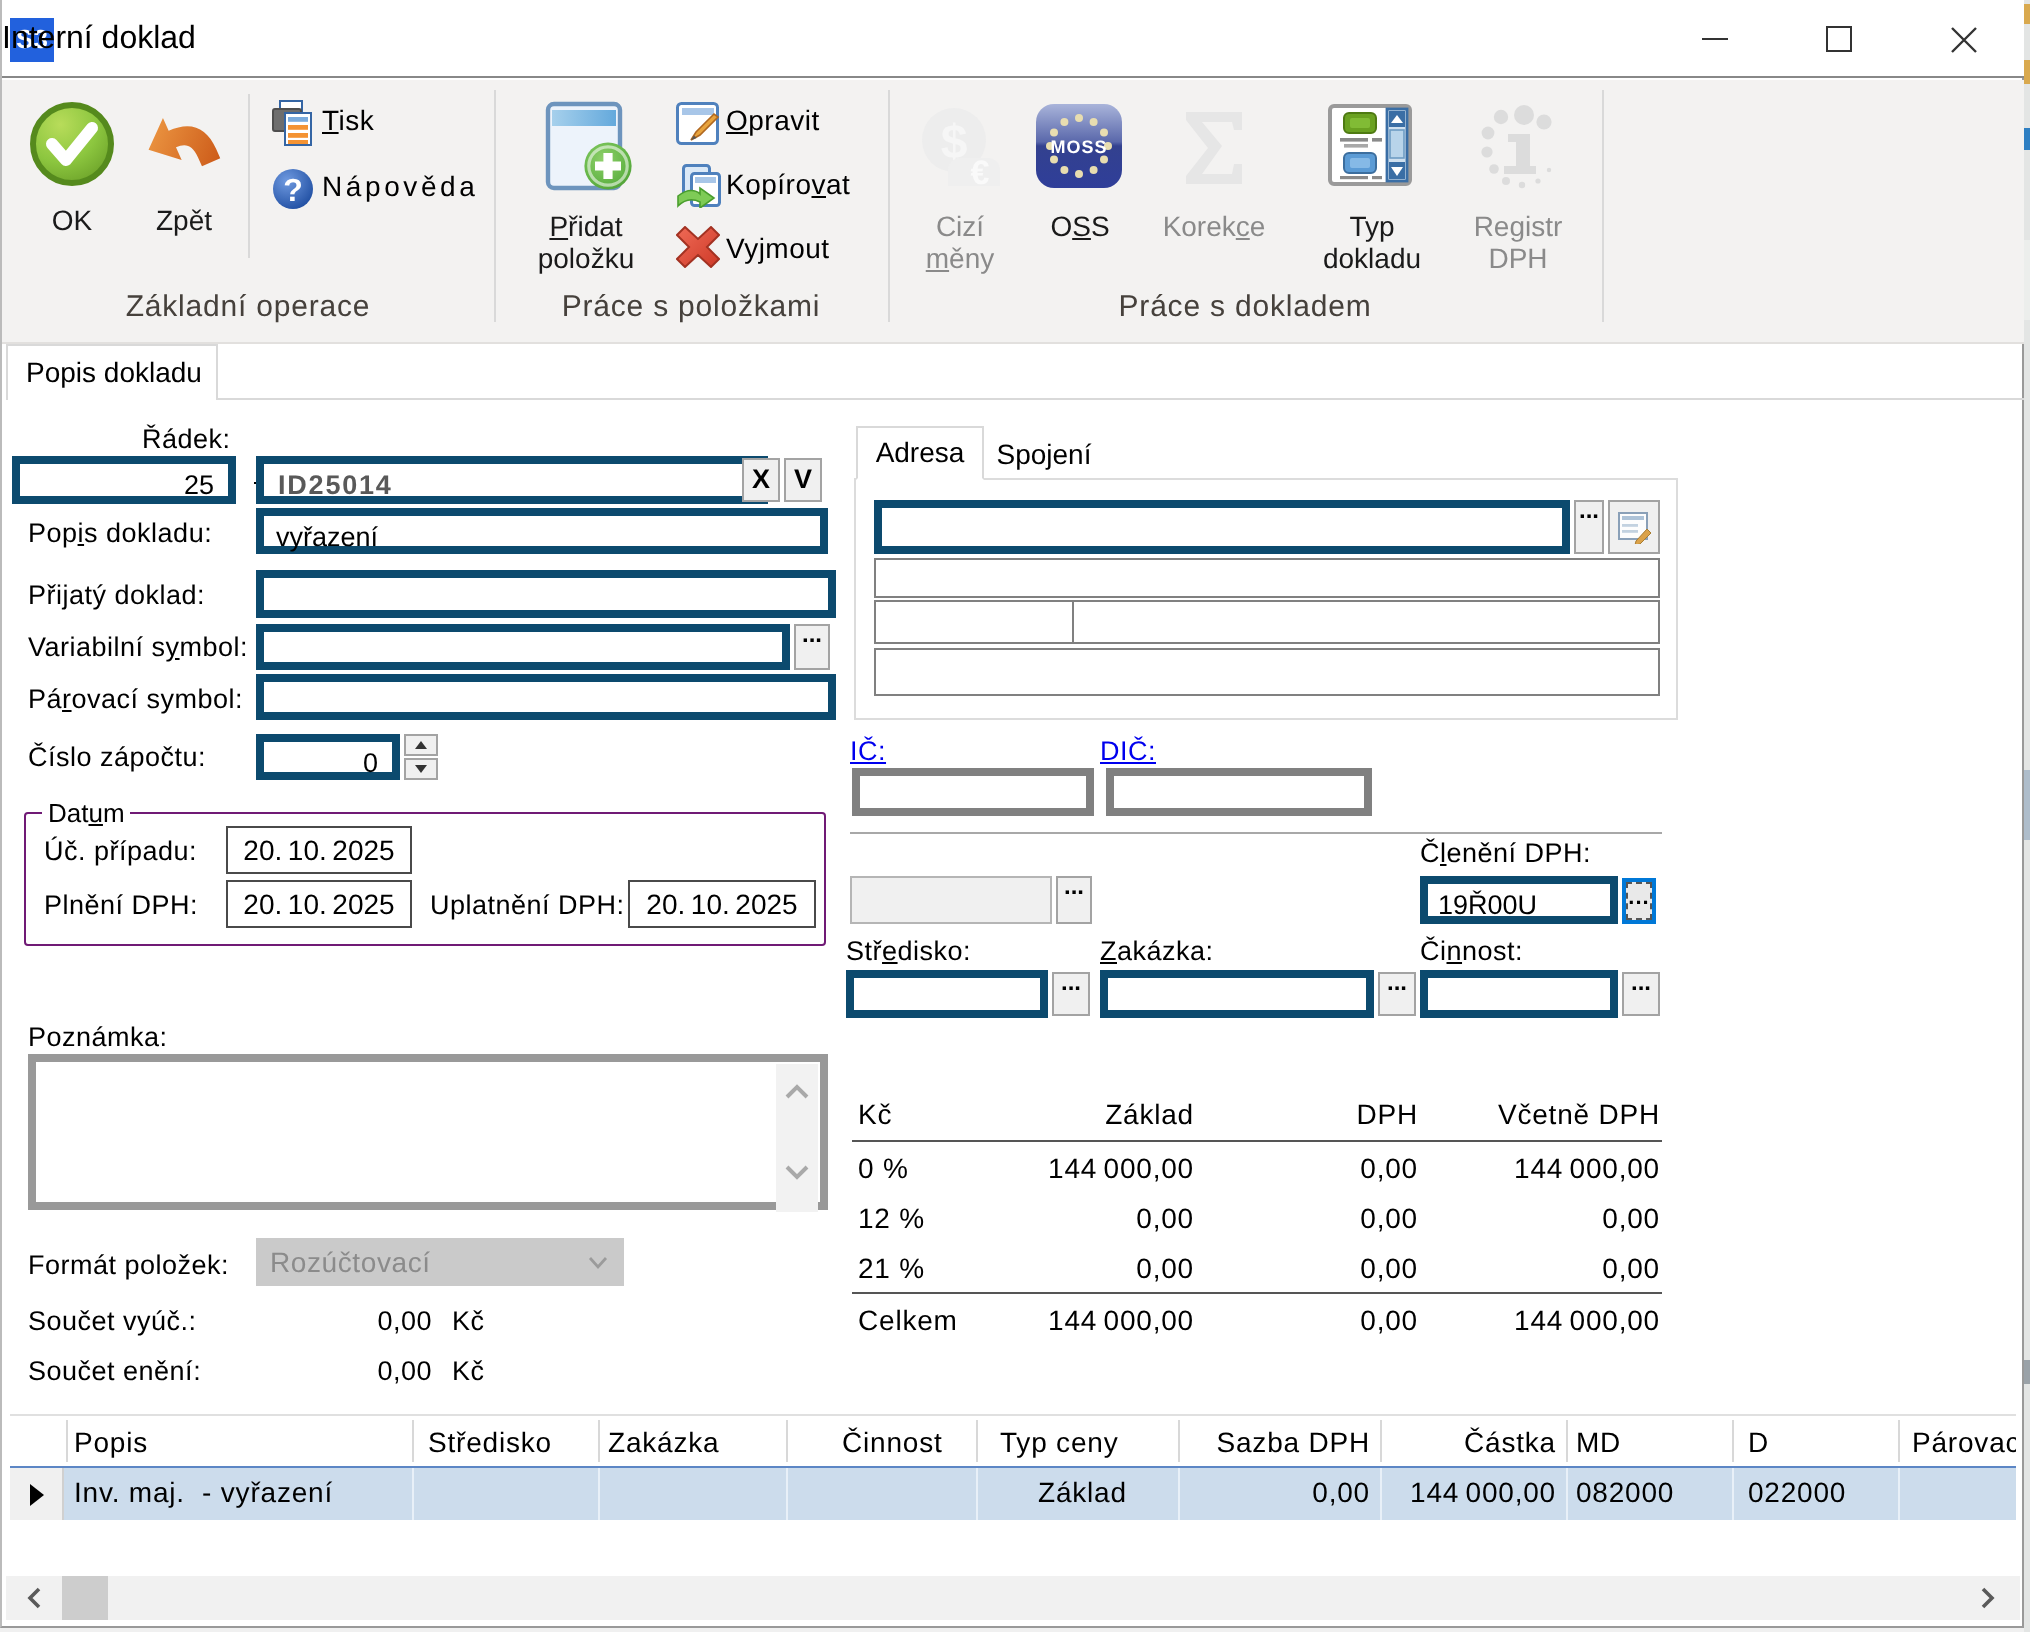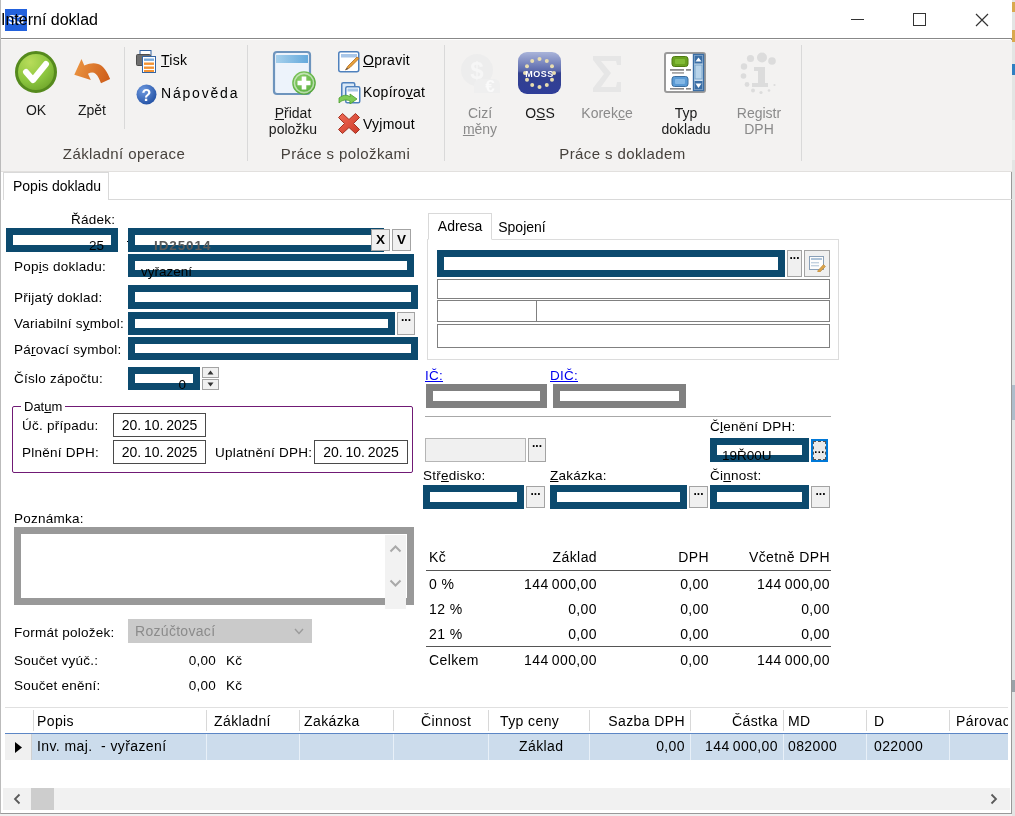--- a/index.html
+++ b/index.html
@@ -1,21 +1,21 @@
 <!DOCTYPE html>
 <html><head>
 <meta charset="utf-8">
 <style>
 * { margin:0; padding:0; box-sizing:border-box; }
 html,body { width:1015px; height:816px; overflow:hidden; background:#f0f0f0; }
 body { font-family:"Liberation Sans", sans-serif; font-size:13.5px; color:#000; }
 #win { position:absolute; left:0; top:0; width:1012px; height:814px; background:#fff; border-left:1px solid #bbb; border-right:1px solid #999; border-bottom:1px solid #999; }
 .ab { position:absolute; }
 .lbl { position:absolute; white-space:nowrap; letter-spacing:0.25px; }
-.inp { position:absolute; background:#fff; border:7px solid #0c4a6e; }
+.inp { position:absolute; background:#fff; border:4px solid #0c4a6e; }
 .btn { position:absolute; background:#f0f0f0; border:1px solid #a3a3a3; }
 .dots { position:absolute; background:#f0f0f0; border:1px solid #a3a3a3; }
 .dots::after { content:"..."; position:absolute; left:0; right:0; top:-3px; text-align:center; font-weight:bold; font-size:12px; letter-spacing:0px; color:#000; }
 .u { text-decoration:underline; }
 .glab { position:absolute; color:#46413c; font-size:15px; letter-spacing:0.4px; white-space:nowrap; text-align:center; }
 .tsep { position:absolute; width:1px; background:#d9d9d9; top:47px; height:112px; }
 .ilab { position:absolute; text-align:center; font-size:14px; color:#1a1a1a; white-space:nowrap; }
 .gray { color:#8a8a8a; }
 .t14 { font-size:14px; letter-spacing:0.4px; }
 svg { display:block; }
@@ -223,21 +223,21 @@
 </div>
 
 <div class="ab" style="left:0;top:172px;width:1011px;height:28px;">
   <div class="ab" style="left:2px;top:0;width:106px;height:28px;background:#fff;border:1px solid #d9d9d9;border-bottom:none;line-height:26px;padding-left:9px;font-size:14px;">Popis dokladu</div>
   <div class="ab" style="left:108px;top:27px;width:903px;height:1px;background:#d9d9d9;"></div>
 </div>
 
 <div class="lbl" style="left:70px;top:212px;">Řádek:</div>
 <div class="lbl" style="left:126px;top:212px;margin-top:16px;"><span class="u">D</span>oklad číslo:</div>
 <div class="inp" style="left:5px;top:228px;width:112px;height:24px;line-height:22px;text-align:right;padding-right:7px;">25</div>
-<div class="inp" style="left:127px;top:228px;width:256px;height:24px;line-height:22px;padding-left:19px;font-weight:bold;color:#595959;letter-spacing:0.9px;">ID25014</div>
+<div class="inp" style="left:127px;top:228px;width:256px;height:24px;line-height:22px;padding-left:7px;font-weight:bold;color:#595959;letter-spacing:0.9px;">ID25014</div>
 <div class="btn" style="left:370px;top:229px;width:19px;height:22px;text-align:center;line-height:20px;font-weight:bold;">X</div>
 <div class="btn" style="left:391px;top:229px;width:19px;height:22px;text-align:center;line-height:20px;font-weight:bold;">V</div>
 <div class="lbl" style="left:13px;top:259px;">Pop<span class="u">i</span>s dokladu:</div>
 <div class="inp" style="left:127px;top:254px;width:286px;height:23px;line-height:21px;padding-left:6px;">vyřazení</div>
 <div class="lbl" style="left:13px;top:290px;">Přijatý doklad:</div>
 <div class="inp" style="left:127px;top:285px;width:290px;height:24px;"></div>
 <div class="lbl" style="left:13px;top:316px;">Variabilní s<span class="u">y</span>mbol:</div>
 <div class="inp" style="left:127px;top:312px;width:267px;height:23px;"></div>
 <div class="dots" style="left:396px;top:312px;width:18px;height:23px;"></div>
 <div class="lbl" style="left:13px;top:342px;">Pá<span class="u">r</span>ovací symbol:</div>
@@ -352,21 +352,21 @@
 <div class="ab" style="left:425px;top:646px;width:405px;height:1px;background:#555;"></div>
 <div class="lbl t14" style="left:428px;top:652px;">Celkem</div>
 <div class="lbl t14" style="left:496px;top:652px;width:100px;text-align:right;">144 000,00</div>
 <div class="lbl t14" style="left:608px;top:652px;width:100px;text-align:right;">0,00</div>
 <div class="lbl t14" style="left:729px;top:652px;width:100px;text-align:right;">144 000,00</div>
 
 <div class="ab" style="left:4px;top:707px;width:1003px;height:53px;overflow:hidden;border-top:1px solid #e0e0e0;">
 
   <div class="ab" style="left:0;top:0;width:1003px;height:25px;background:#fff;">
     <div class="lbl t14" style="left:32px;top:5px;">Popis</div>
-    <div class="lbl t14" style="left:209px;top:5px;">Základní</div>
+    <div class="lbl t14" style="left:209px;top:5px;">Středisko</div>
     <div class="lbl t14" style="left:299px;top:5px;">Zakázka</div>
     <div class="lbl t14" style="left:416px;top:5px;">Činnost</div>
     <div class="lbl t14" style="left:495px;top:5px;">Typ ceny</div>
     <div class="lbl t14" style="left:580px;top:5px;width:100px;text-align:right;">Sazba DPH</div>
     <div class="lbl t14" style="left:673px;top:5px;width:100px;text-align:right;">Částka</div>
     <div class="lbl t14" style="left:783px;top:5px;">MD</div>
     <div class="lbl t14" style="left:869px;top:5px;">D</div>
     <div class="lbl t14" style="left:951px;top:5px;">Párovací</div>
 
     <div class="ab" style="left:28px;top:2px;width:1px;height:21px;background:#d8d8d8;"></div>

